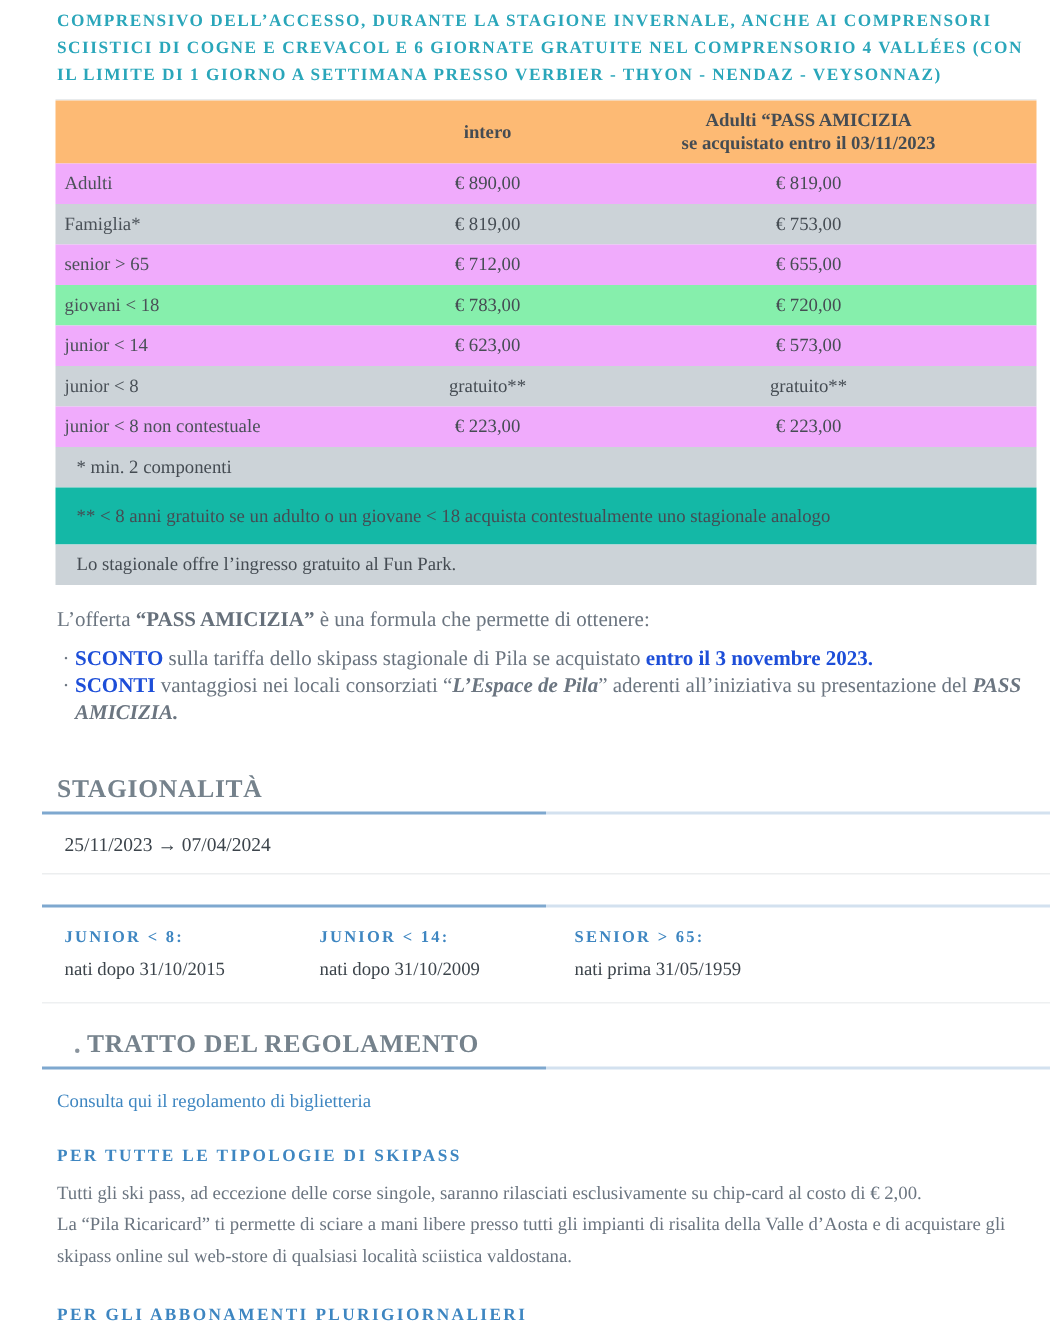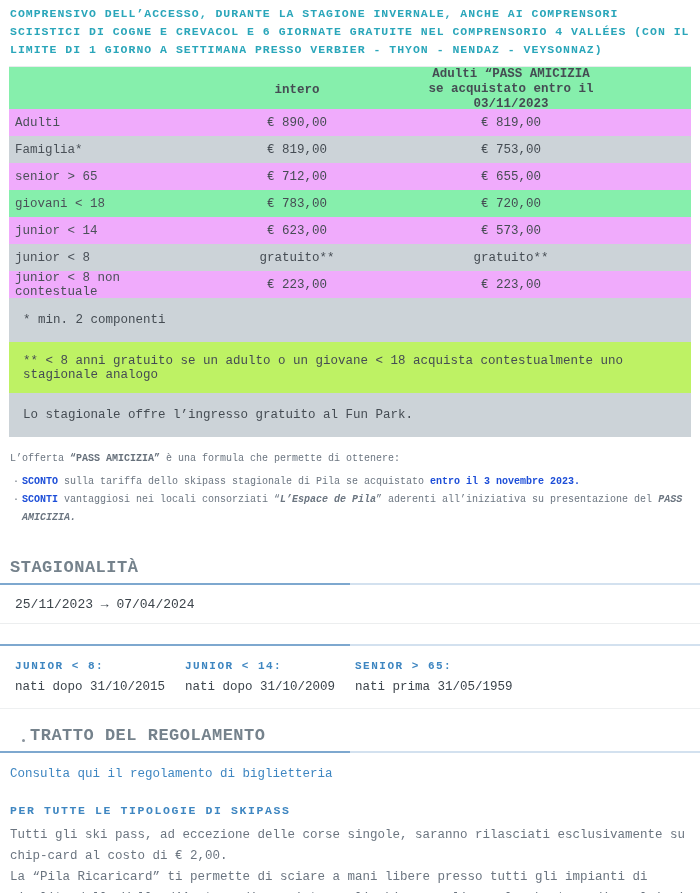--- a/index.html
+++ b/index.html
@@ -1,44 +1,44 @@
 <!DOCTYPE html>
 <html><head>
 <meta charset="utf-8">
 <style>
   * { margin:0; padding:0; box-sizing:border-box; }
   html,body { background:#ffffff; }
   .page {
     position:relative; width:700px; height:893px; overflow:hidden;
-    background:#ffffff; font-family:Liberation Mono, monospace;
+    background:#ffffff; font-family:Liberation Serif, serif;padding-left:28px;
   }
 
   
   .intro {
     padding:5px 6px 0 10px;
     color:#2aa6ba; font-weight:bold; font-size:11.5px;
     letter-spacing:1px; line-height:18px;
   }
 
   
   .ptable { margin:7px 9px 0 9px; border-top:1px solid #e8ebed; font-size:12.5px; }
   .trow { display:grid; grid-template-columns:172px 232px 196px 1fr; align-items:center; }
   .trow .c1 { padding-left:6px; color:#4a5158; }
   .trow .c2, .trow .c3 { text-align:center; color:#454c53; }
-  .thead { background:#86efac; height:42px; font-weight:bold; color:#3d454d; }
+  .thead { background:#fdba74; height:42px; font-weight:bold; color:#3d454d; }
   .thead .c3 { line-height:15px; }
   .r { height:27px; }
   .bg-white { background:#f0abfc; }
   .bg-dark  { background:#ccd3d8; }
   .bg-light { background:#86efac; }
-  .fullrow { height:44px; display:flex; align-items:center; padding-left:14px; color:#454c53; }
-  .footnote2 { padding:12px 14px 11px 14px; color:#454c53; background:#bef264; }
+  .fullrow { height:27px; display:flex; align-items:center; padding-left:14px; color:#454c53; }
+  .footnote2 { padding:12px 14px 11px 14px; color:#454c53; background:#14b8a6; }
 
   
-  .offer { margin:16px 10px 0 10px; color:#6b7580; font-size:10px; }
+  .offer { margin:16px 10px 0 10px; color:#6b7580; font-size:14px; }
   .offer b { color:#66707b; }
   .bullets { margin-top:9px; }
   .bullet { display:flex; line-height:18px; }
   .bdot { width:12px; text-align:center; color:#6b7580; flex:0 0 12px; }
   .btext { color:#6b7580; }
   .btext b { color:#1d4ed8; }
   .bi { font-style:italic; font-weight:bold; }
 
   
   .sect-head {

